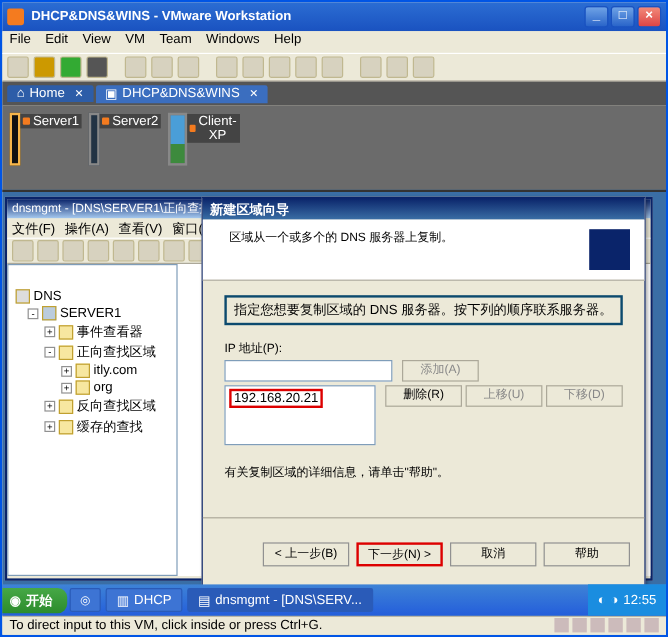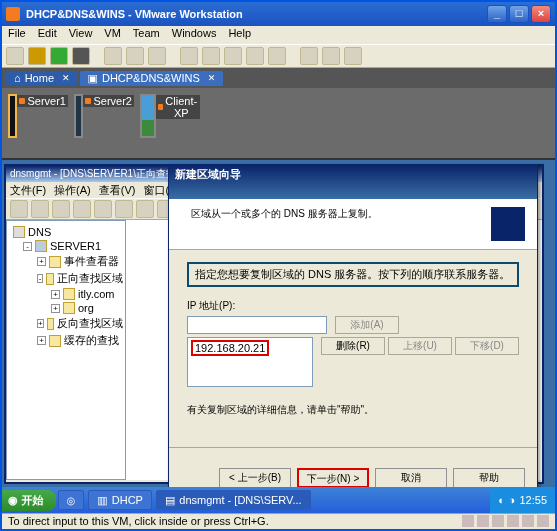--- a/index.html
+++ b/index.html
@@ -35,31 +35,31 @@
   
   
   .guest { flex:1; background:#3a6ea5; position:relative; border-top:2px solid #333;}
   
   
   .mmc { position:absolute; left:2px; top:4px; width:540px; height:320px; background:#ece9d8; border:2px solid #0a246a; }
   .mmc-title{ background:linear-gradient(#0a246a,#a6caf0); color:#fff; height:16px; padding:1px 4px; font-size:10px;}
   .mmc-menu{ height:16px; background:#ece9d8; padding:1px 4px; display:flex; gap:8px; font-size:10px;}
   .mmc-tool{ height:22px; background:#ece9d8; border-top:1px solid #fff; border-bottom:1px solid #aca899; display:flex; align-items:center; gap:3px; padding:0 4px;}
   .mmc-body{ display:flex; height:260px; background:#fff;}
-  .tree{ width:120px; border:1px solid #7f9db9; background:#fff; padding:4px 2px; font-size:10px; overflow:hidden;}
+  .tree{ width:142px; border:1px solid #7f9db9; background:#fff; padding:19px 2px; font-size:10px; overflow:hidden;}
   .tree-item{ padding:1px 0 1px 4px; white-space:nowrap; display:flex; align-items:center; gap:3px;}
   .tree-item .exp{ width:9px; height:9px; border:1px solid #919191; text-align:center; line-height:7px; font-size:8px;}
   .tree-item.l1{ padding-left:14px;} .tree-item.l2{ padding-left:28px;} .tree-item.l3{ padding-left:42px;}
   .tico{ width:12px; height:12px; background:#f7e7a0; border:1px solid #c0a030;}
   .tico.root{ background:#ddd;}
   .tico.srv{ background:#bcd;}
   
   
   .wizard{ position:absolute; left:166px; top:4px; width:370px; background:#ece9d8; border:1px solid #0a246a; box-shadow:2px 2px 4px rgba(0,0,0,.4);}
-  .wiz-title{ background:linear-gradient(#0a246a,#3a6ea5); color:#fff; height:34px; padding:2px 6px; font-weight:bold; font-size:11px;font-family:Liberation Mono, monospace;}
+  .wiz-title{ background:linear-gradient(#0a246a,#3a6ea5); color:#fff; height:18px; padding:2px 6px; font-weight:bold; font-size:11px;font-family:Liberation Mono, monospace;}
   .wiz-header{ background:#fff; border-bottom:1px solid #aca899; padding:8px 12px; display:flex;}
   .wiz-header .txt{ flex:1;}
   .wiz-header h3{ font-size:11px; font-weight:bold; margin-bottom:2px;}
   .wiz-header p{ font-size:10px; margin-left:10px;}
   .wiz-header .logo{ width:34px; height:34px; background:#0a246a; margin-left:8px;}
   .wiz-body{ padding:12px 18px 18px;}
   .red-box{ border:2px solid #0c4a6e; padding:3px 6px; margin-bottom:12px; font-size:10px;}
   .row{ display:flex; align-items:center; gap:8px; margin:3px 0;}
   .txtfield{ width:140px; height:18px; border:1px solid #7f9db9; background:#fff; padding:1px 3px; font-size:10px;}
   .ip-box{ width:140px; height:50px; border:1px solid #7f9db9; background:#fff; padding:2px 3px; font-size:10px;}

